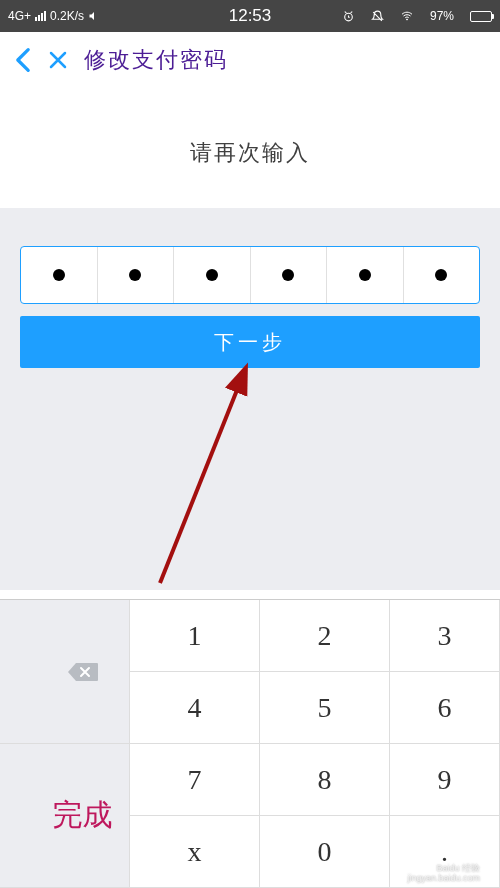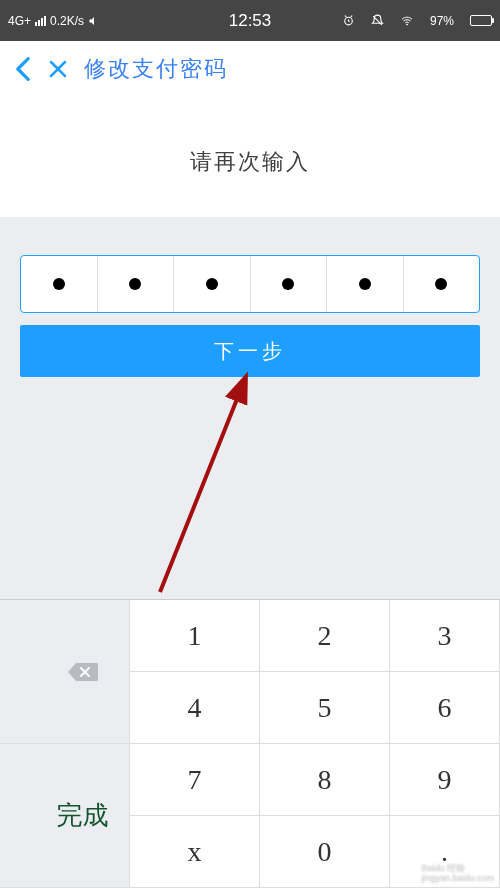--- a/index.html
+++ b/index.html
@@ -5,21 +5,21 @@
     * { margin: 0; padding: 0; box-sizing: border-box; }
     body {
       width: 500px;
       height: 888px;
       font-family: -apple-system, "Helvetica Neue", Arial, sans-serif;
       background: #fff;
       position: relative;
       overflow: hidden;
     }
     .status-bar {
-      height: 41px;
+      height: 32px;
       background: #454545;
       color: #fff;
       display: flex;
       align-items: center;
       padding: 0 8px;
       font-size: 12px;
     }
     .status-left { display: flex; align-items: center; gap: 4px; }
     .status-center { position: absolute; left: 50%; transform: translateX(-50%); font-size: 17px; text-align: right; }
     .status-right { margin-left: auto; display: flex; align-items: center; gap: 16px; }
@@ -35,21 +35,21 @@
 
     .nav-bar {
       height: 56px;
       display: flex;
       align-items: center;
       padding: 0 14px;
       gap: 16px;
       background: #fff;
     }
     .back-icon svg, .close-icon svg { display:block; }
-    .nav-title { font-size: 22px; color: #3b82f6; font-weight: 500; letter-spacing: 2px; }
+    .nav-title { font-size: 22px; color: #4c1d95; font-weight: 500; letter-spacing: 2px; }
 
     .prompt-area { padding: 50px 0 40px; text-align: center; }
     .prompt-text { font-size: 22px; color: #404040; letter-spacing: 2px; }
 
     .mid-area { background: #ecedf1; padding: 38px 20px 0; height: 382px; position: relative; }
 
     .pin-row {
       display: flex;
       border: 1px solid #1E9FFF;
       border-radius: 4px;
@@ -103,43 +103,43 @@
       justify-content: center;
       font-size: 28px;
       color: #333;
       font-family: Georgia, serif;
       cursor: pointer;
       background: #fff;
     }
     .key.side {
       background: #ecedf1;
       font-family: "KaiTi","STKaiti",serif;
-      font-size: 26px;
-      color: #14532d;
+      font-size: 30px;
+      color: #be185d;
       padding-left: 36px;
     }
     .key.backspace { grid-row: 1 / 3; }
     .key.done { grid-row: 3 / 5; }
     .key.x-key { text-transform: lowercase; }
 
     .backspace-icon {
       width: 32px; height: 22px;
       position: relative;
     }
     .backspace-icon svg { display:block; }
 
     .watermark {
       position: absolute;
-      right: 6px;
+      right: 20px;
       bottom: 4px;
       font-size: 9px;
       color: rgba(255,255,255,0.65);
       text-shadow: 0 0 2px rgba(0,0,0,0.4);
       pointer-events: none;
-      text-align: left;
+      text-align: right;
       line-height: 1.1;
     }
   </style>
 </head>
 <body>
 
 <div class="status-bar">
   <div class="status-left">
     <span>4G+</span>
     <span class="signal-bars">

